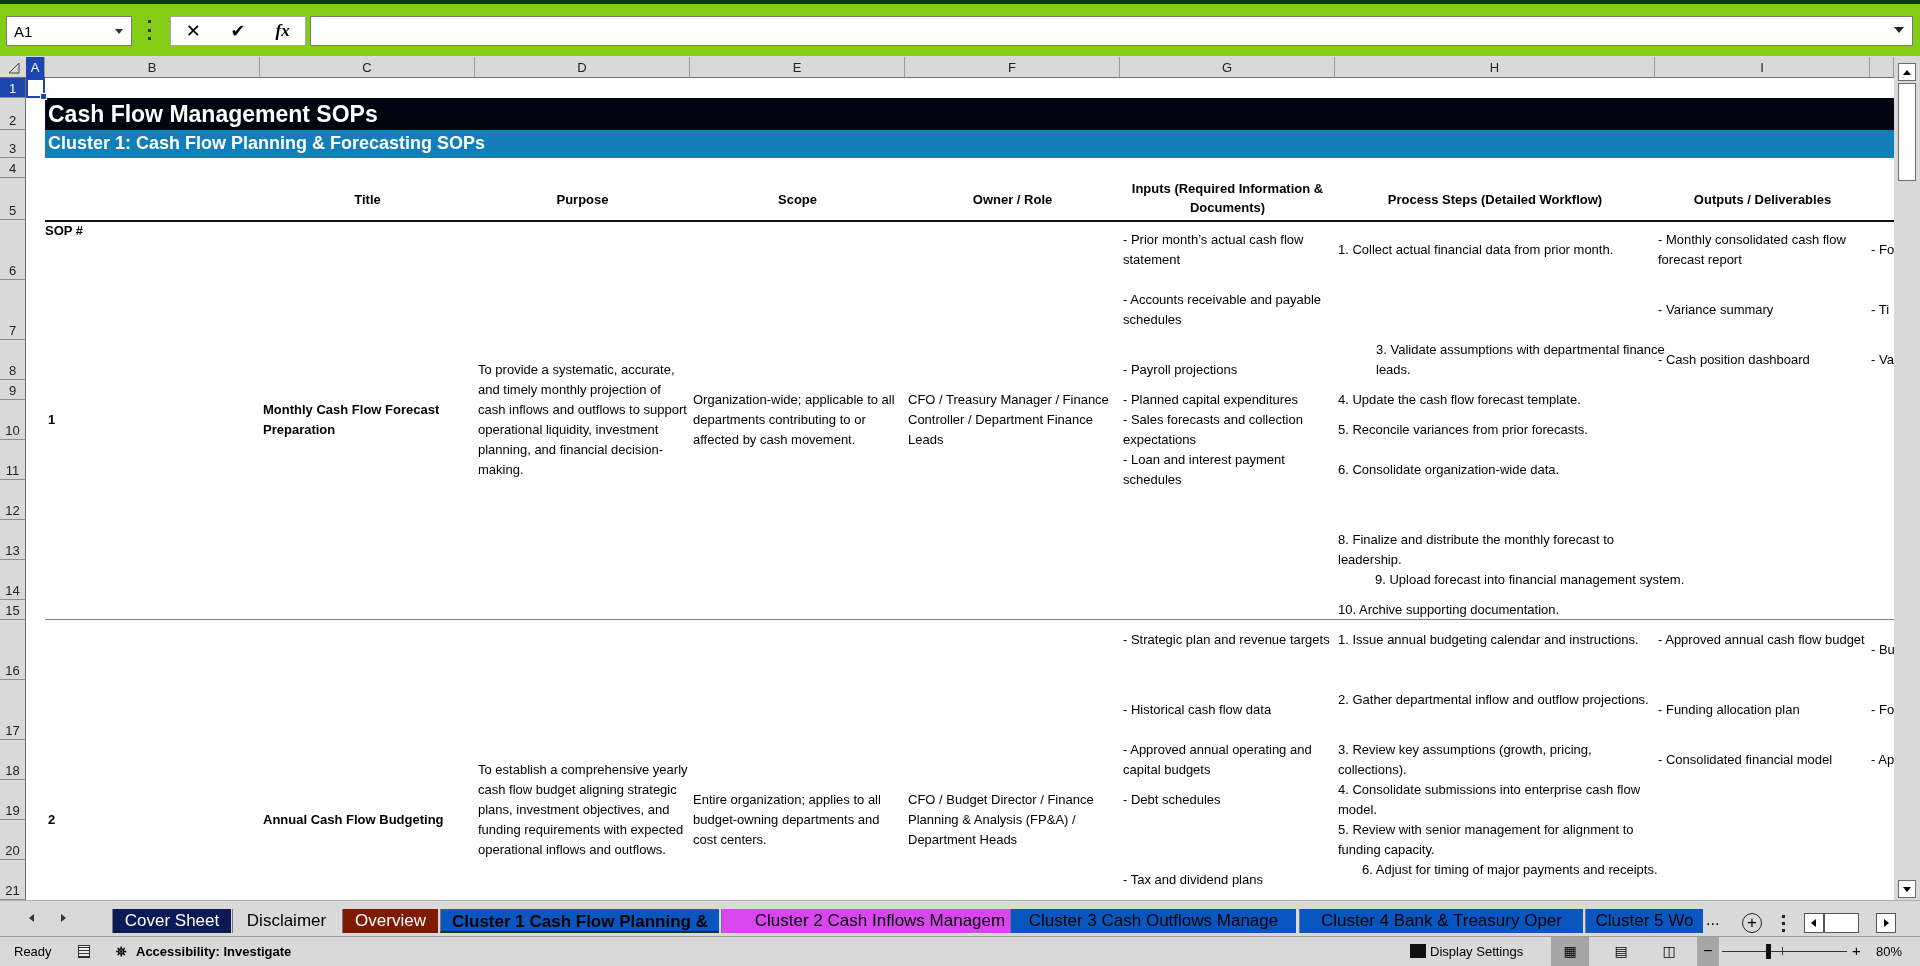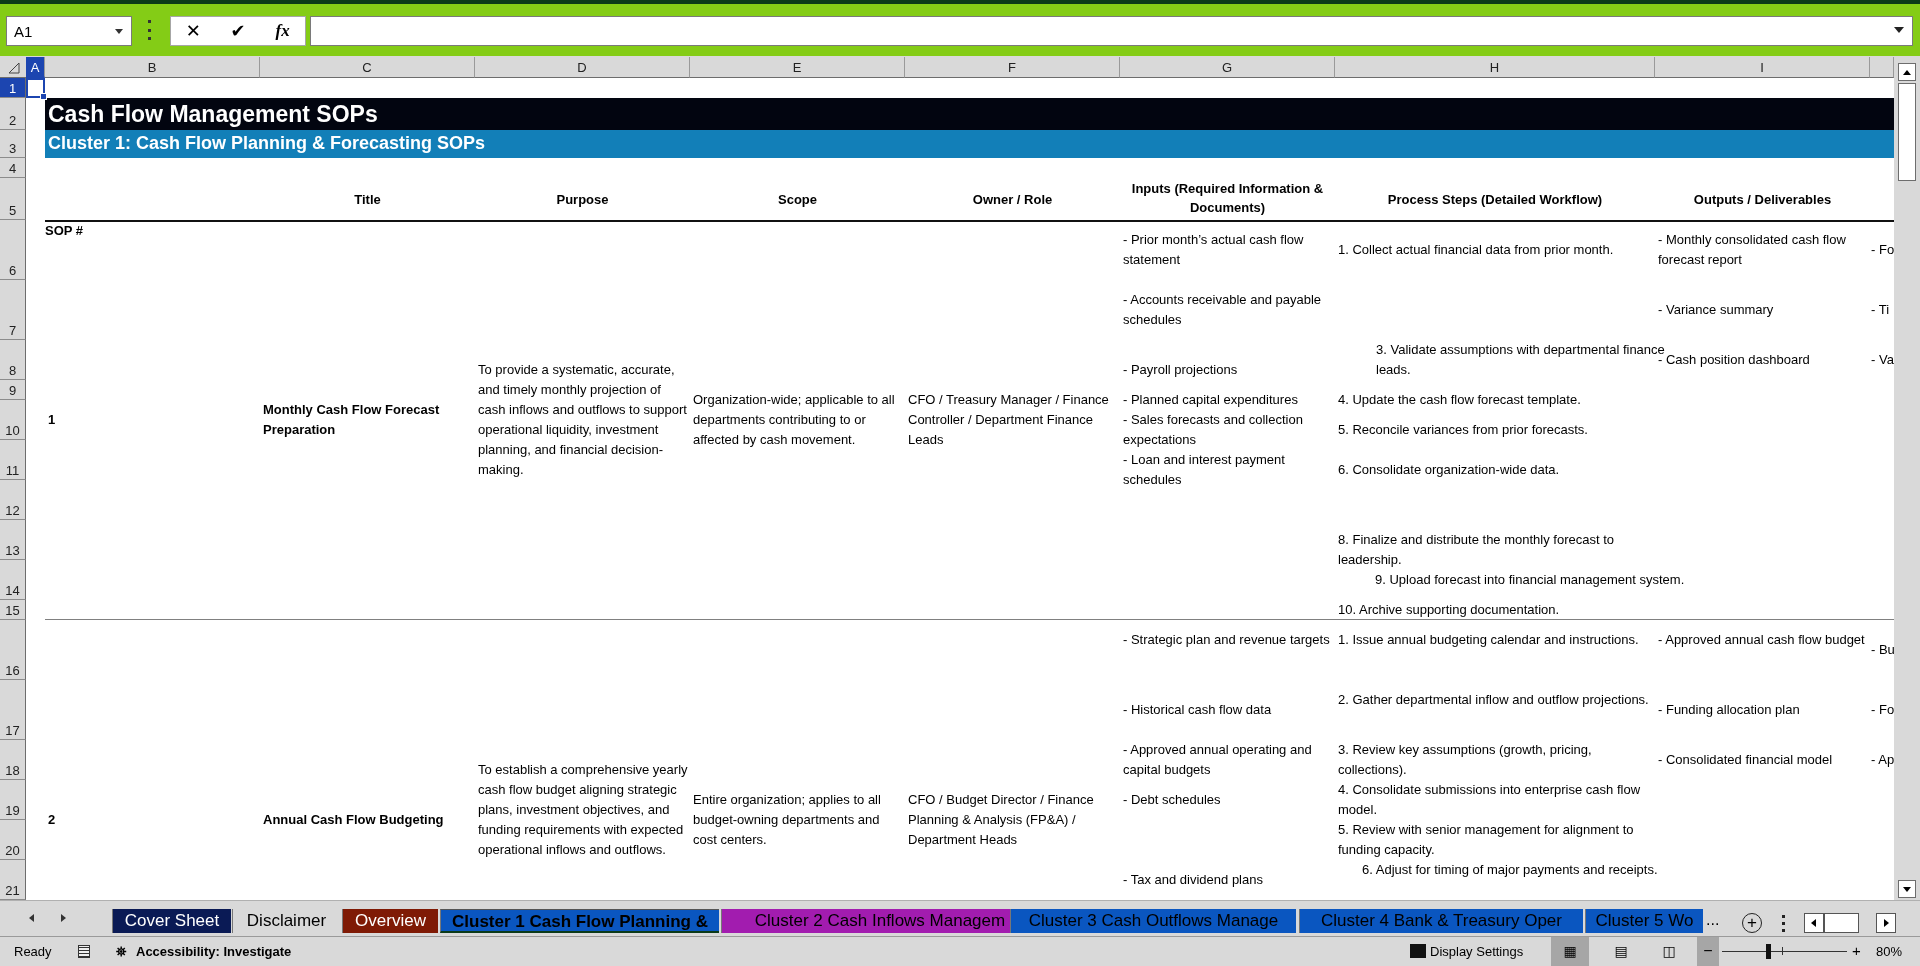--- a/index.html
+++ b/index.html
@@ -233,21 +233,21 @@
 </div>
 
 <div class="tabbar">
   <div class="navarrow l"></div>
   <div class="navarrow r"></div>
   <div id="tabs">
       <div class="tab" style="left: 112px; width: 119px; background: rgb(10, 26, 85); color: rgb(255, 255, 255);">Cover Sheet</div>
       <div class="tab" style="left: 232px; width: 108px; background: rgb(217, 217, 217); color: rgb(0, 0, 0);">Disclaimer</div>
       <div class="tab" style="left: 342px; width: 96px; background: rgb(127, 26, 5); color: rgb(255, 255, 255);">Overview</div>
       <div class="tab active" style="left: 440px; width: 279px; background: rgb(10, 86, 192); color: rgb(0, 0, 0);">Cluster 1  Cash Flow Planning &amp;</div>
-      <div class="tab" style="left: 721px; width: 317px; background: #a21caf; color: rgb(0, 0, 0);">Cluster 2  Cash Inflows Managem</div>
+      <div class="tab" style="left: 721px; width: 317px; background: #d946ef; color: rgb(0, 0, 0);">Cluster 2  Cash Inflows Managem</div>
       <div class="tab" style="left: 1010px; width: 286px; background: rgb(10, 86, 192); color: rgb(0, 0, 0);">Cluster 3  Cash Outflows Manage</div>
       <div class="tab" style="left: 1299px; width: 284px; background: rgb(10, 86, 192); color: rgb(0, 0, 0);">Cluster 4  Bank &amp; Treasury Oper</div>
       <div class="tab" style="left: 1585px; width: 118px; background: rgb(10, 86, 192); color: rgb(0, 0, 0);">Cluster 5  Wo</div>
     </div>
   <div class="tab-more">...</div>
   <div class="tab-add">+</div>
   <div class="tab-vdots">
       <i></i>
       <i></i>
       <i></i>

